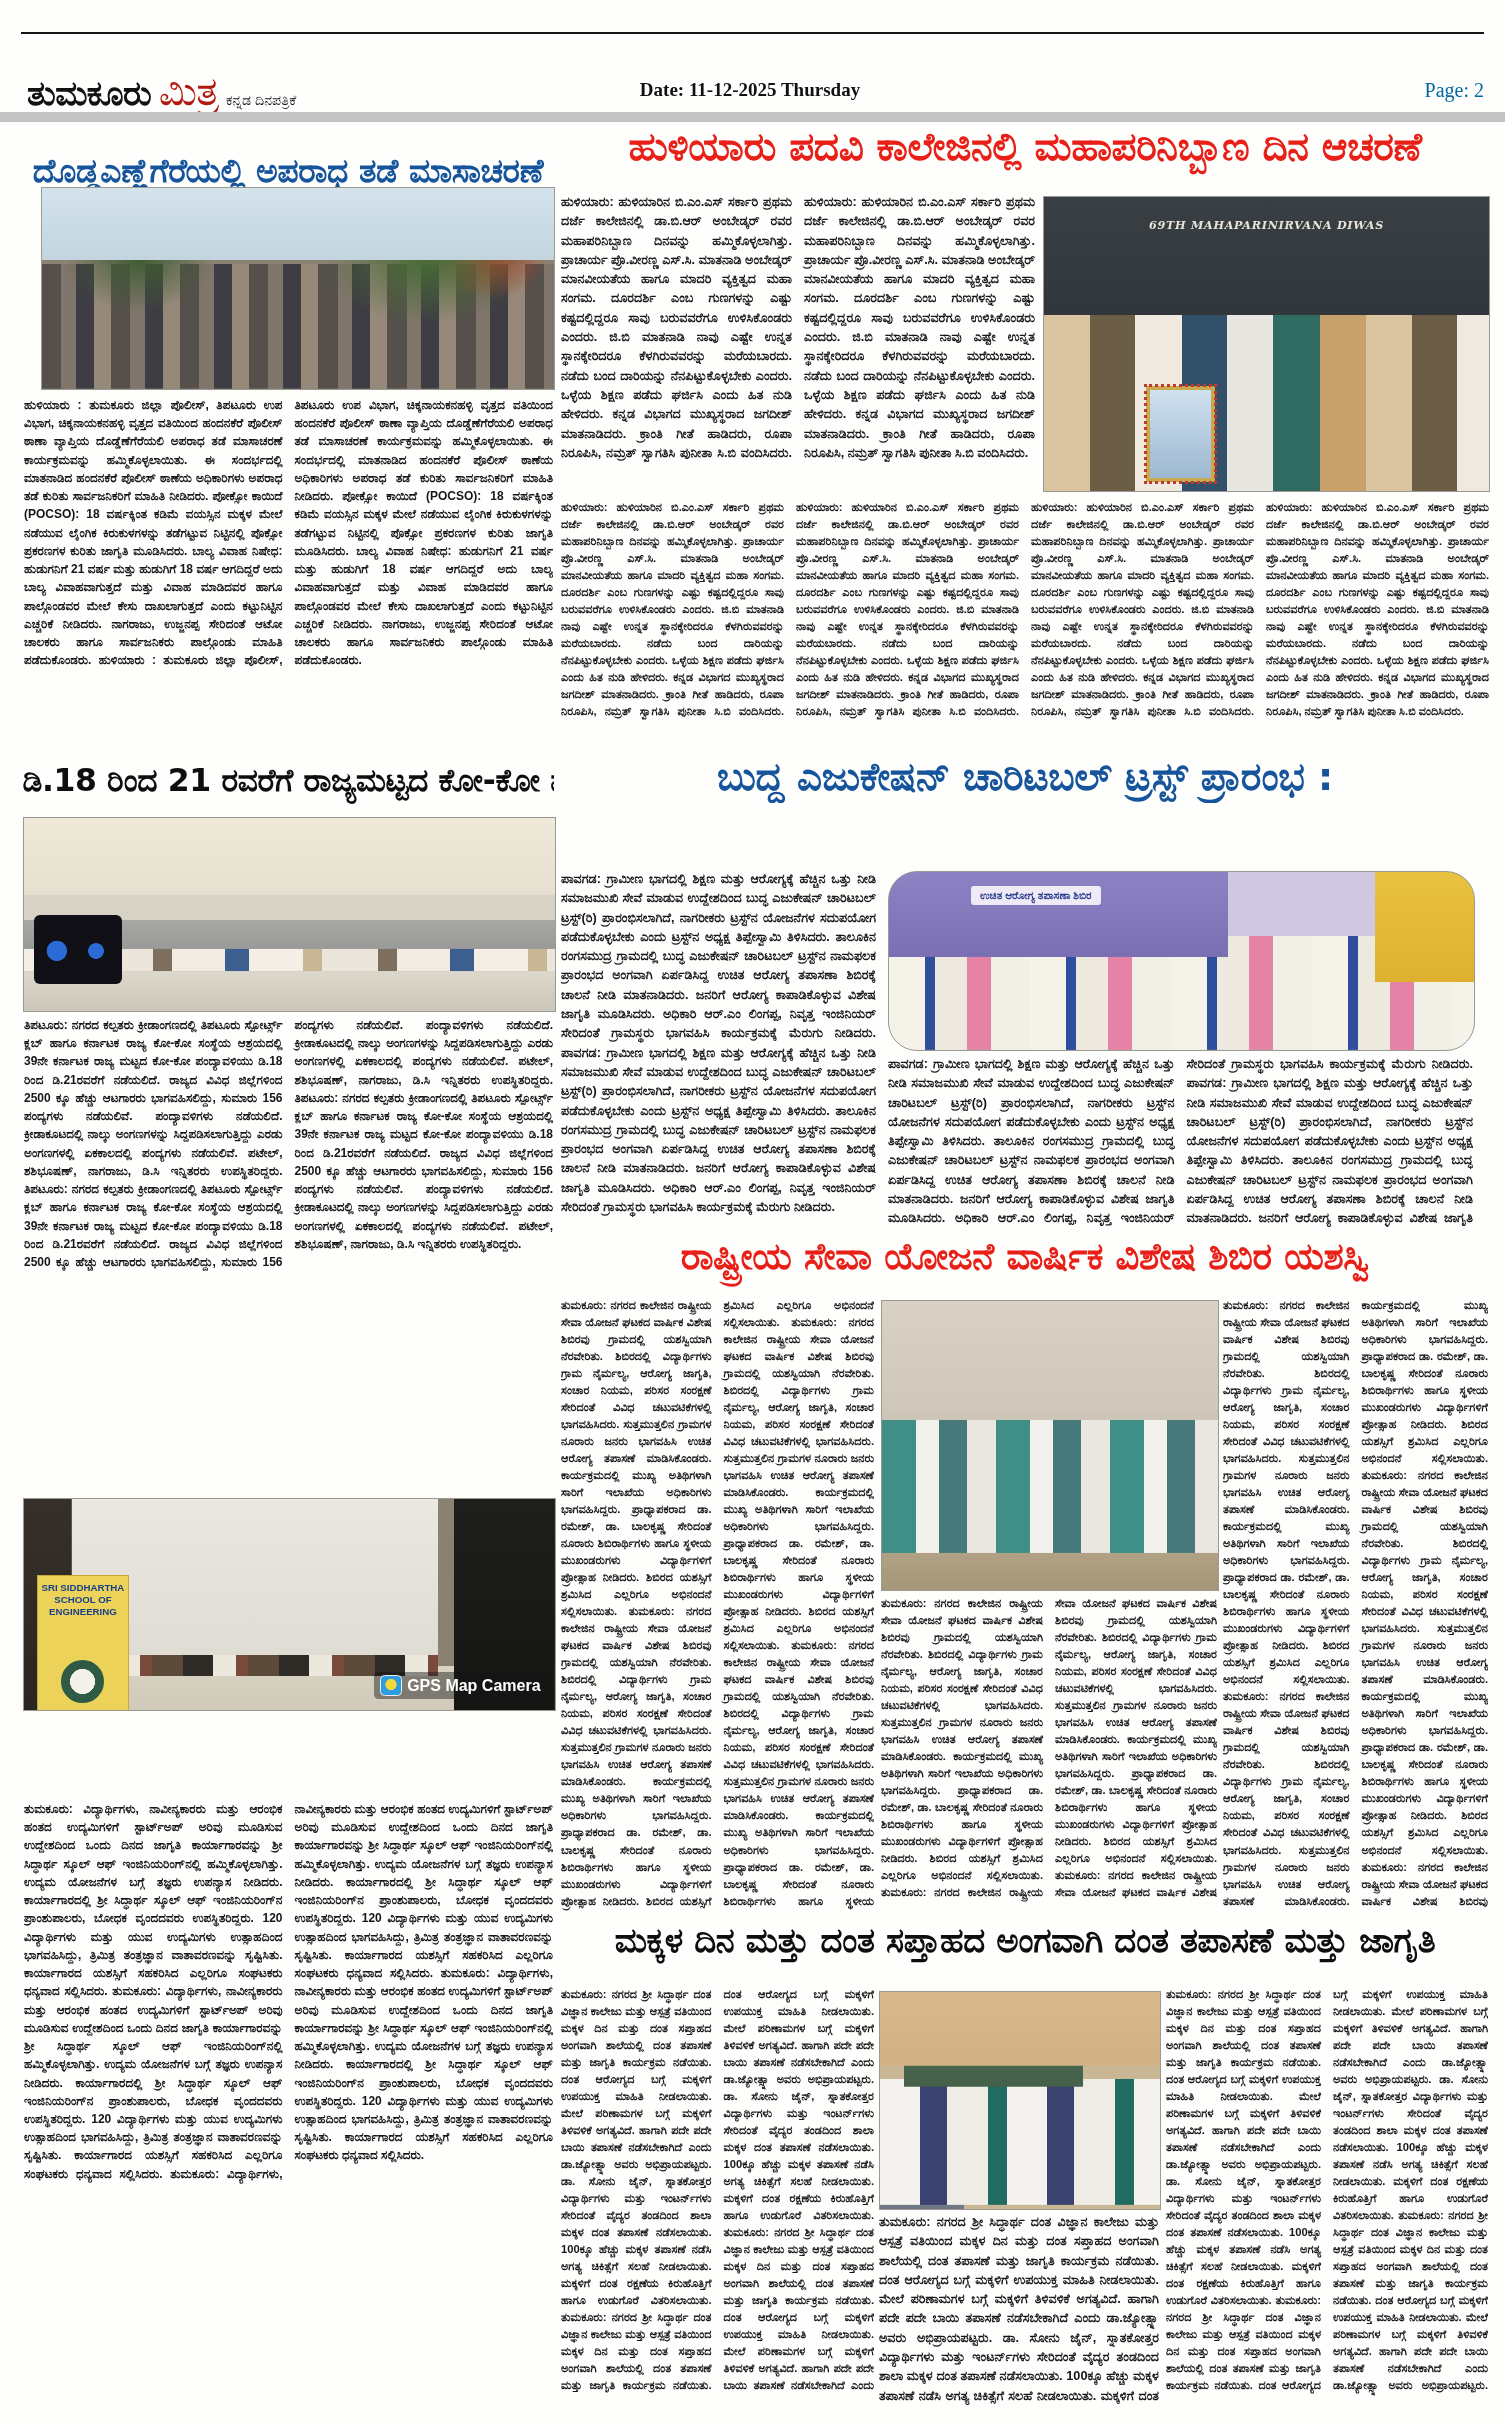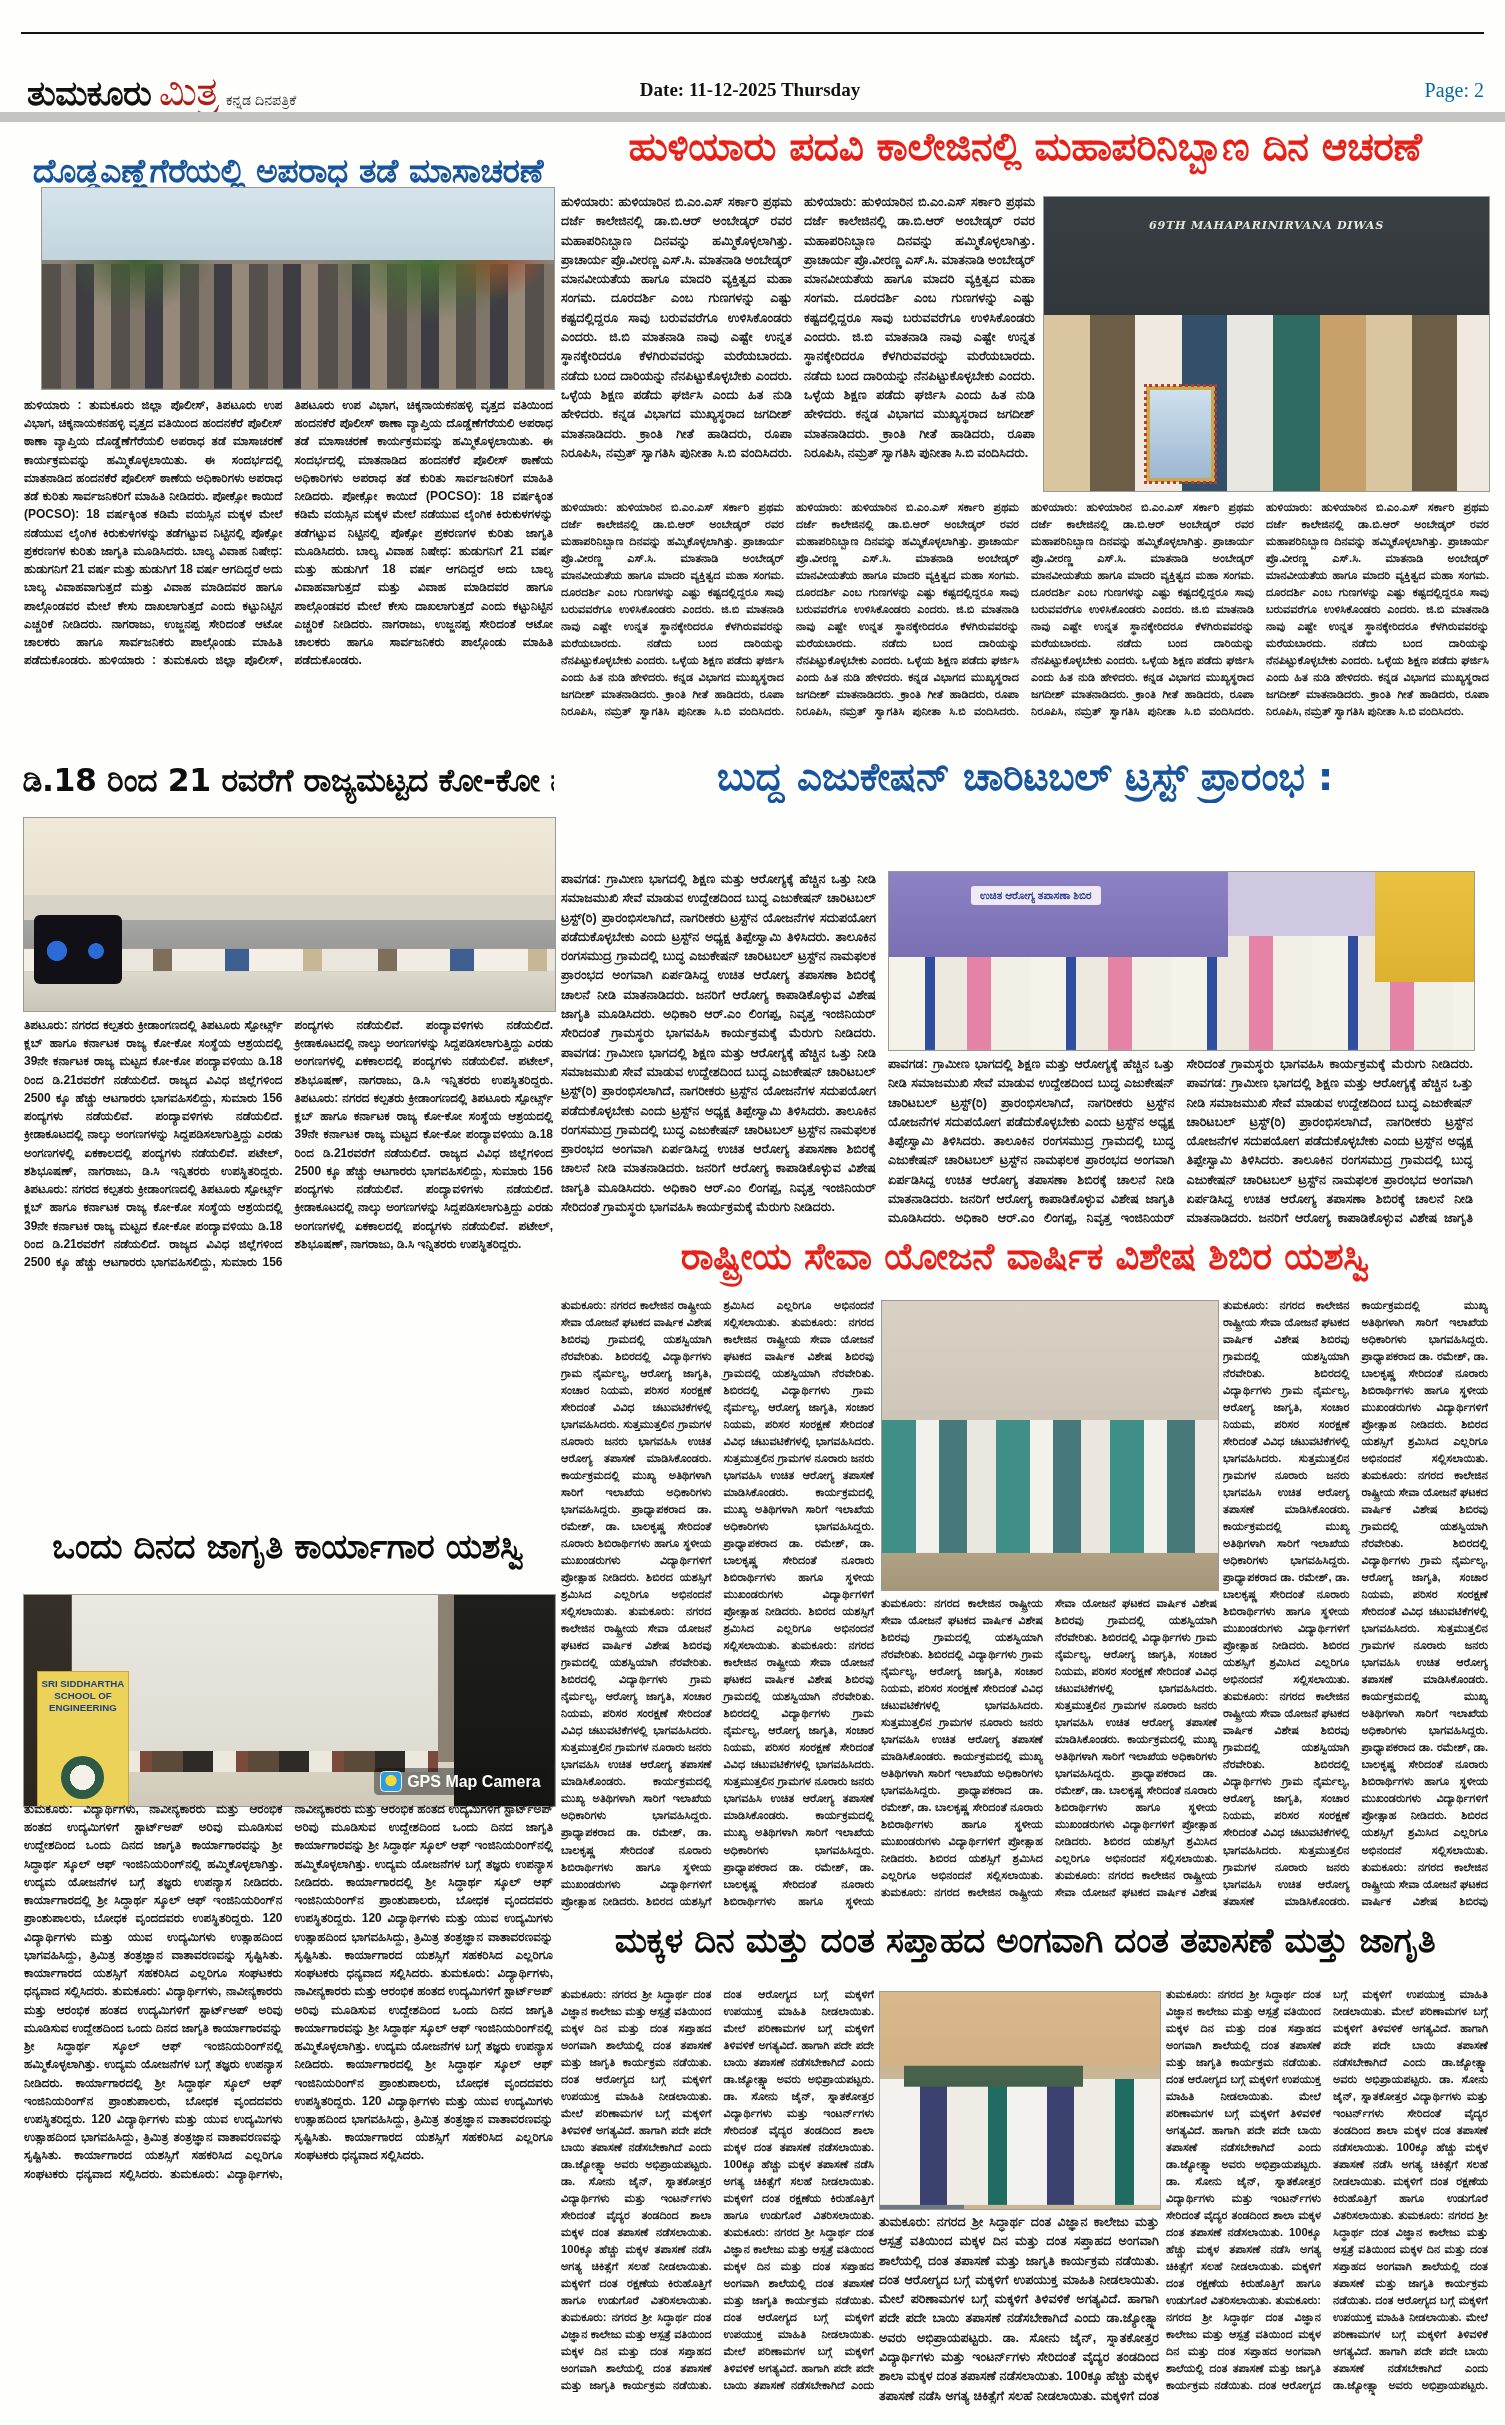--- a/index.html
+++ b/index.html
@@ -72,21 +72,21 @@
   .pD .board-text{position:absolute;left:20%;top:7%;width:60%;text-align:center;color:#e8e4da;
     font-size:11.2px;font-style:italic;font-weight:600;letter-spacing:0.7px;
     font-family:"DejaVu Serif",serif;}
   .pD .portrait{position:absolute;left:23%;bottom:3%;width:69px;height:96px;
     background:linear-gradient(#cfe0ee,#9db8d2);border:4.5px solid #caa94e;box-sizing:border-box;}
   .pD .portrait:after{content:"";position:absolute;inset:-6px;border:3.7px dotted #c0392b;}
   .pE{background:
     linear-gradient(#8d82c4,#7a6fb2) 0 0/58% 48% no-repeat,
     linear-gradient(#e9c23f,#ddb12f) 100% 0/17% 62% no-repeat,
     repeating-linear-gradient(90deg,#f5f2ea 0 36px,#2f4f9e 36px 46px,#eee9df 46px 78px,#e583a6 78px 102px,#f2efe6 102px 141px) 0 100%/100% 64% no-repeat,
-    #cfc8e0;}
+    #cfc8e0; border-radius: 29px;}
   .pE .banner-label{position:absolute;left:14%;top:8%;background:#efeaf6;color:#2a3e8f;
     font-weight:800;font-size:10.5px;padding:3px 9px;border-radius:3px;}
   .pF{background:
     linear-gradient(#d9d2c4,#cfc8ba) 0 0/100% 38% no-repeat,
     linear-gradient(#efece2,#e6e2d6) 100% 4%/26% 30% no-repeat,
     repeating-linear-gradient(90deg,#3f8f86 0 34px,#f2f1ec 34px 57px,#47797a 57px 85px,#e9e7e0 85px 114px) 0 76%/100% 46% no-repeat,
     linear-gradient(#b4a488,#a69678) 0 100%/100% 16% no-repeat,
     #cdc6b8;}
   .pG{background:
     linear-gradient(#d9b98c,#d2b184) 0 0/100% 34% no-repeat,
@@ -114,21 +114,21 @@
   <div class="photo pA" style="left:41px;top:187px;width:512px;height:201px;"></div>
   <div class="body-text cols-2 fs-16" style="left:24px;top:396px;width:529px;height:363px;">ಹುಳಿಯಾರು : ತುಮಕೂರು ಜಿಲ್ಲಾ ಪೊಲೀಸ್, ತಿಪಟೂರು ಉಪ ವಿಭಾಗ, ಚಿಕ್ಕನಾಯಕನಹಳ್ಳಿ ವೃತ್ತದ ವತಿಯಿಂದ ಹಂದನಕೆರೆ ಪೊಲೀಸ್ ಠಾಣಾ ವ್ಯಾಪ್ತಿಯ ದೊಡ್ಡೆಣೆಗೆರೆಯಲಿ ಅಪರಾಧ ತಡೆ ಮಾಸಾಚರಣೆ ಕಾರ್ಯಕ್ರಮವನ್ನು ಹಮ್ಮಿಕೊಳ್ಳಲಾಯಿತು. ಈ ಸಂದರ್ಭದಲ್ಲಿ ಮಾತನಾಡಿದ ಹಂದನಕೆರೆ ಪೊಲೀಸ್ ಠಾಣೆಯ ಅಧಿಕಾರಿಗಳು ಅಪರಾಧ ತಡೆ ಕುರಿತು ಸಾರ್ವಜನಿಕರಿಗೆ ಮಾಹಿತಿ ನೀಡಿದರು. ಪೋಕ್ಸೋ ಕಾಯಿದೆ (POCSO): 18 ವರ್ಷಕ್ಕಿಂತ ಕಡಿಮೆ ವಯಸ್ಸಿನ ಮಕ್ಕಳ ಮೇಲೆ ನಡೆಯುವ ಲೈಂಗಿಕ ಕಿರುಕುಳಗಳನ್ನು ತಡೆಗಟ್ಟುವ ನಿಟ್ಟಿನಲ್ಲಿ ಪೊಕ್ಸೋ ಪ್ರಕರಣಗಳ ಕುರಿತು ಜಾಗೃತಿ ಮೂಡಿಸಿದರು. ಬಾಲ್ಯ ವಿವಾಹ ನಿಷೇಧ: ಹುಡುಗನಿಗೆ 21 ವರ್ಷ ಮತ್ತು ಹುಡುಗಿಗೆ 18 ವರ್ಷ ಆಗದಿದ್ದರೆ ಅದು ಬಾಲ್ಯ ವಿವಾಹವಾಗುತ್ತದೆ ಮತ್ತು ವಿವಾಹ ಮಾಡಿದವರ ಹಾಗೂ ಪಾಲ್ಗೊಂಡವರ ಮೇಲೆ ಕೇಸು ದಾಖಲಾಗುತ್ತದೆ ಎಂದು ಕಟ್ಟುನಿಟ್ಟಿನ ಎಚ್ಚರಿಕೆ ನೀಡಿದರು. ನಾಗರಾಜು, ಉಜ್ಜನಪ್ಪ ಸೇರಿದಂತೆ ಆಟೋ ಚಾಲಕರು ಹಾಗೂ ಸಾರ್ವಜನಿಕರು ಪಾಲ್ಗೊಂಡು ಮಾಹಿತಿ ಪಡೆದುಕೊಂಡರು. ಹುಳಿಯಾರು : ತುಮಕೂರು ಜಿಲ್ಲಾ ಪೊಲೀಸ್, ತಿಪಟೂರು ಉಪ ವಿಭಾಗ, ಚಿಕ್ಕನಾಯಕನಹಳ್ಳಿ ವೃತ್ತದ ವತಿಯಿಂದ ಹಂದನಕೆರೆ ಪೊಲೀಸ್ ಠಾಣಾ ವ್ಯಾಪ್ತಿಯ ದೊಡ್ಡೆಣೆಗೆರೆಯಲಿ ಅಪರಾಧ ತಡೆ ಮಾಸಾಚರಣೆ ಕಾರ್ಯಕ್ರಮವನ್ನು ಹಮ್ಮಿಕೊಳ್ಳಲಾಯಿತು. ಈ ಸಂದರ್ಭದಲ್ಲಿ ಮಾತನಾಡಿದ ಹಂದನಕೆರೆ ಪೊಲೀಸ್ ಠಾಣೆಯ ಅಧಿಕಾರಿಗಳು ಅಪರಾಧ ತಡೆ ಕುರಿತು ಸಾರ್ವಜನಿಕರಿಗೆ ಮಾಹಿತಿ ನೀಡಿದರು. ಪೋಕ್ಸೋ ಕಾಯಿದೆ (POCSO): 18 ವರ್ಷಕ್ಕಿಂತ ಕಡಿಮೆ ವಯಸ್ಸಿನ ಮಕ್ಕಳ ಮೇಲೆ ನಡೆಯುವ ಲೈಂಗಿಕ ಕಿರುಕುಳಗಳನ್ನು ತಡೆಗಟ್ಟುವ ನಿಟ್ಟಿನಲ್ಲಿ ಪೊಕ್ಸೋ ಪ್ರಕರಣಗಳ ಕುರಿತು ಜಾಗೃತಿ ಮೂಡಿಸಿದರು. ಬಾಲ್ಯ ವಿವಾಹ ನಿಷೇಧ: ಹುಡುಗನಿಗೆ 21 ವರ್ಷ ಮತ್ತು ಹುಡುಗಿಗೆ 18 ವರ್ಷ ಆಗದಿದ್ದರೆ ಅದು ಬಾಲ್ಯ ವಿವಾಹವಾಗುತ್ತದೆ ಮತ್ತು ವಿವಾಹ ಮಾಡಿದವರ ಹಾಗೂ ಪಾಲ್ಗೊಂಡವರ ಮೇಲೆ ಕೇಸು ದಾಖಲಾಗುತ್ತದೆ ಎಂದು ಕಟ್ಟುನಿಟ್ಟಿನ ಎಚ್ಚರಿಕೆ ನೀಡಿದರು. ನಾಗರಾಜು, ಉಜ್ಜನಪ್ಪ ಸೇರಿದಂತೆ ಆಟೋ ಚಾಲಕರು ಹಾಗೂ ಸಾರ್ವಜನಿಕರು ಪಾಲ್ಗೊಂಡು ಮಾಹಿತಿ ಪಡೆದುಕೊಂಡರು.</div>
 
   <div class="hl hl-black" style="left:22.5px;top:762px;width:531px;height:48px;font-size:31.5px;">ಡಿ.18 ರಿಂದ 21 ರವರೆಗೆ ರಾಜ್ಯಮಟ್ಟದ ಕೋ-ಕೋ ಪಂದ್ಯಾವಳಿ</div>
   <div class="photo pB" style="left:22.5px;top:817px;width:531px;height:193px;">
     <div class="speaker"></div>
   </div>
   <div class="body-text cols-2 fs-16" style="left:24px;top:1016px;width:529px;height:502px;">ತಿಪಟೂರು: ನಗರದ ಕಲ್ಪತರು ಕ್ರೀಡಾಂಗಣದಲ್ಲಿ ತಿಪಟೂರು ಸ್ಪೋರ್ಟ್ಸ್ ಕ್ಲಬ್ ಹಾಗೂ ಕರ್ನಾಟಕ ರಾಜ್ಯ ಕೋ-ಕೋ ಸಂಸ್ಥೆಯ ಆಶ್ರಯದಲ್ಲಿ 39ನೇ ಕರ್ನಾಟಕ ರಾಜ್ಯ ಮಟ್ಟದ ಕೋ-ಕೋ ಪಂದ್ಯಾವಳಿಯು ಡಿ.18 ರಿಂದ ಡಿ.21ರವರೆಗೆ ನಡೆಯಲಿದೆ. ರಾಜ್ಯದ ವಿವಿಧ ಜಿಲ್ಲೆಗಳಿಂದ 2500 ಕ್ಕೂ ಹೆಚ್ಚು ಆಟಗಾರರು ಭಾಗವಹಿಸಲಿದ್ದು, ಸುಮಾರು 156 ಪಂದ್ಯಗಳು ನಡೆಯಲಿವೆ. ಪಂದ್ಯಾವಳಿಗಳು ನಡೆಯಲಿದೆ. ಕ್ರೀಡಾಕೂಟದಲ್ಲಿ ನಾಲ್ಕು ಅಂಗಣಗಳನ್ನು ಸಿದ್ದಪಡಿಸಲಾಗುತ್ತಿದ್ದು ಎರಡು ಅಂಗಣಗಳಲ್ಲಿ ಏಕಕಾಲದಲ್ಲಿ ಪಂದ್ಯಗಳು ನಡೆಯಲಿವೆ. ಪಟೇಲ್, ಶಶಿಭೂಷಣ್, ನಾಗರಾಜು, ಡಿ.ಸಿ ಇನ್ನಿತರರು ಉಪಸ್ಥಿತರಿದ್ದರು. ತಿಪಟೂರು: ನಗರದ ಕಲ್ಪತರು ಕ್ರೀಡಾಂಗಣದಲ್ಲಿ ತಿಪಟೂರು ಸ್ಪೋರ್ಟ್ಸ್ ಕ್ಲಬ್ ಹಾಗೂ ಕರ್ನಾಟಕ ರಾಜ್ಯ ಕೋ-ಕೋ ಸಂಸ್ಥೆಯ ಆಶ್ರಯದಲ್ಲಿ 39ನೇ ಕರ್ನಾಟಕ ರಾಜ್ಯ ಮಟ್ಟದ ಕೋ-ಕೋ ಪಂದ್ಯಾವಳಿಯು ಡಿ.18 ರಿಂದ ಡಿ.21ರವರೆಗೆ ನಡೆಯಲಿದೆ. ರಾಜ್ಯದ ವಿವಿಧ ಜಿಲ್ಲೆಗಳಿಂದ 2500 ಕ್ಕೂ ಹೆಚ್ಚು ಆಟಗಾರರು ಭಾಗವಹಿಸಲಿದ್ದು, ಸುಮಾರು 156 ಪಂದ್ಯಗಳು ನಡೆಯಲಿವೆ. ಪಂದ್ಯಾವಳಿಗಳು ನಡೆಯಲಿದೆ. ಕ್ರೀಡಾಕೂಟದಲ್ಲಿ ನಾಲ್ಕು ಅಂಗಣಗಳನ್ನು ಸಿದ್ದಪಡಿಸಲಾಗುತ್ತಿದ್ದು ಎರಡು ಅಂಗಣಗಳಲ್ಲಿ ಏಕಕಾಲದಲ್ಲಿ ಪಂದ್ಯಗಳು ನಡೆಯಲಿವೆ. ಪಟೇಲ್, ಶಶಿಭೂಷಣ್, ನಾಗರಾಜು, ಡಿ.ಸಿ ಇನ್ನಿತರರು ಉಪಸ್ಥಿತರಿದ್ದರು. ತಿಪಟೂರು: ನಗರದ ಕಲ್ಪತರು ಕ್ರೀಡಾಂಗಣದಲ್ಲಿ ತಿಪಟೂರು ಸ್ಪೋರ್ಟ್ಸ್ ಕ್ಲಬ್ ಹಾಗೂ ಕರ್ನಾಟಕ ರಾಜ್ಯ ಕೋ-ಕೋ ಸಂಸ್ಥೆಯ ಆಶ್ರಯದಲ್ಲಿ 39ನೇ ಕರ್ನಾಟಕ ರಾಜ್ಯ ಮಟ್ಟದ ಕೋ-ಕೋ ಪಂದ್ಯಾವಳಿಯು ಡಿ.18 ರಿಂದ ಡಿ.21ರವರೆಗೆ ನಡೆಯಲಿದೆ. ರಾಜ್ಯದ ವಿವಿಧ ಜಿಲ್ಲೆಗಳಿಂದ 2500 ಕ್ಕೂ ಹೆಚ್ಚು ಆಟಗಾರರು ಭಾಗವಹಿಸಲಿದ್ದು, ಸುಮಾರು 156 ಪಂದ್ಯಗಳು ನಡೆಯಲಿವೆ. ಪಂದ್ಯಾವಳಿಗಳು ನಡೆಯಲಿದೆ. ಕ್ರೀಡಾಕೂಟದಲ್ಲಿ ನಾಲ್ಕು ಅಂಗಣಗಳನ್ನು ಸಿದ್ದಪಡಿಸಲಾಗುತ್ತಿದ್ದು ಎರಡು ಅಂಗಣಗಳಲ್ಲಿ ಏಕಕಾಲದಲ್ಲಿ ಪಂದ್ಯಗಳು ನಡೆಯಲಿವೆ. ಪಟೇಲ್, ಶಶಿಭೂಷಣ್, ನಾಗರಾಜು, ಡಿ.ಸಿ ಇನ್ನಿತರರು ಉಪಸ್ಥಿತರಿದ್ದರು.</div>
 
   <div class="hl hl-black" style="left:22.5px;top:1526px;width:531px;height:49px;font-size:34px;">ಒಂದು ದಿನದ ಜಾಗೃತಿ ಕಾರ್ಯಾಗಾರ ಯಶಸ್ವಿ</div>
-  <div class="photo pC" style="left:22.5px;top:1594px;width:531px;height:211px;">
+  <div class="photo pC" style="left:22.5px;top:1498px;width:531px;height:211px;">
     <div class="podium">
       <div>SRI SIDDHARTHA</div>
       <div>SCHOOL OF ENGINEERING</div>
       <div class="emblem" style="left:26%;"></div>
     </div>
     <div class="wm">
       <span class="wm-icon"></span>
       <span class="wm-label">GPS Map Camera</span>
     </div>
   </div>

